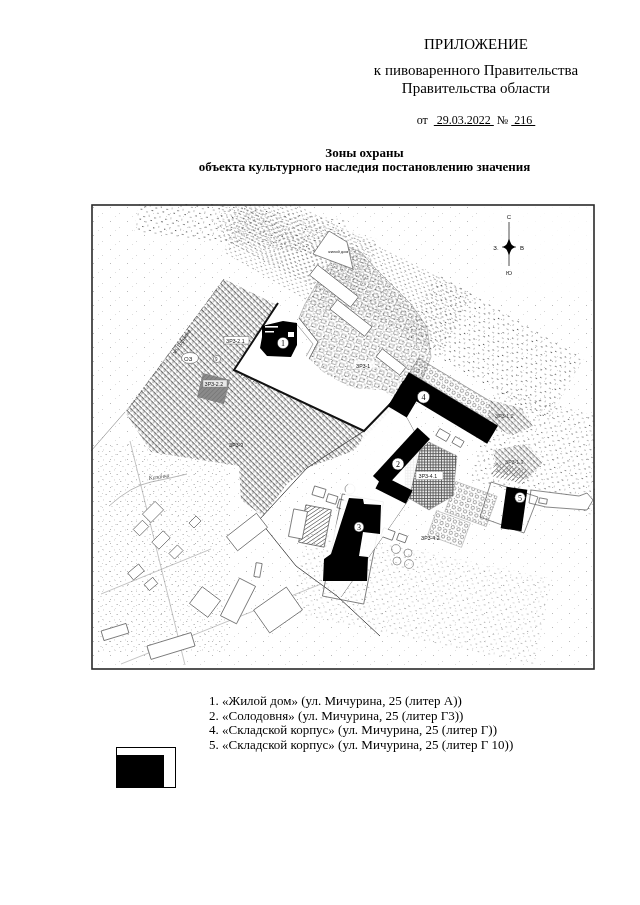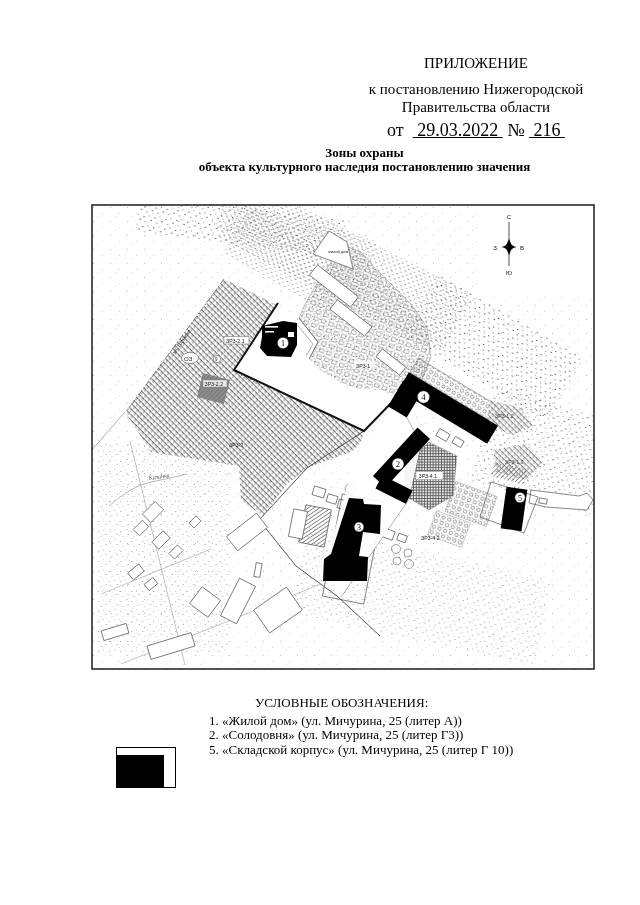--- a/index.html
+++ b/index.html
@@ -1,30 +1,30 @@
 <!DOCTYPE html>
 <html><head>
 <meta charset="utf-8">
 <style>
   html,body{margin:0;padding:0;background:#fff}
   body{width:640px;height:905px;position:relative;font-family:"Liberation Serif",serif;color:#000;overflow:hidden}
-  .hdr{position:absolute;left:312px;top:55px;width:328px;text-align:center;font-size:15px;line-height:17.6px}
+  .hdr{position:absolute;left:312px;top:36px;width:328px;text-align:center;font-size:15px;line-height:17.6px}
   .ttl{position:absolute;left:74px;top:145.8px;width:581px;text-align:center;font-weight:bold;font-size:13px;line-height:14px}
   .leg{position:absolute;left:209px;top:694px;width:391px;font-size:13px;line-height:14.5px}
   .leg .cen{padding-left:46px}
   u.sp{text-decoration:underline;white-space:pre}
 </style>
 </head>
 <body>
   <div class="hdr">
     <div>ПРИЛОЖЕНИЕ</div>
     <div style="height:8.5px"></div>
-    <div>к постановлению Нижегородской</div>
+    <div>к пивоваренного Правительства</div>
     <div>Правительства области</div>
-    <div style="font-size:18px;line-height:16.9px;margin-top:6px">от&nbsp;&nbsp;<u class="sp"> 29.03.2022 </u>&nbsp;№&nbsp;<u class="sp">&nbsp;216&nbsp;</u></div>
+    <div style="font-size:12px;line-height:16.9px;margin-top:15px">от&nbsp;&nbsp;<u class="sp"> 29.03.2022 </u>&nbsp;№&nbsp;<u class="sp">&nbsp;216&nbsp;</u></div>
   </div>
   <div class="ttl">
     <div>Зоны охраны</div>
     <div>объекта культурного наследия постановлению значения</div>
   </div>
 
   <svg id="map" width="504" height="466" viewBox="0 0 504 466" style="position:absolute;left:91px;top:204px">
     <defs>
       <pattern id="pdots" width="11" height="10" patternUnits="userSpaceOnUse">
         <rect x="1" y="2" width="1.3" height="1" fill="#555"></rect>
@@ -310,20 +310,20 @@
       <text x="327.5" y="274">ЗРЗ-4.1</text>
       <text x="330" y="336">ЗРЗ-4.2</text>
       <text transform="translate(84,150) rotate(-55)" font-size="5">ул. Горького</text>
       <text x="237" y="49" font-size="4">жилой дом</text>
     </g>
 
     <rect x="1" y="1" width="502" height="464" fill="none" stroke="#2a2a2a" stroke-width="1.6"></rect>
   </svg>
 
   <div class="leg">
-    <div class="cen" style="padding-top:2px;margin-bottom:3px">УСЛОВНЫЕ ОБОЗНАЧЕНИЯ:</div>
     <div>1. «Жилой дом» (ул. Мичурина, 25 (литер А))</div>
     <div>2. «Солодовня» (ул. Мичурина, 25 (литер Г3))</div>
+    <div>4. «Складской корпус» (ул. Мичурина, 25 (литер Г))</div>
     <div>5. «Складской корпус» (ул. Мичурина, 25 (литер Г 10))</div>
   </div>
   <div style="position:absolute;left:116px;top:747px;width:58px;height:39px;border:1px solid #000">
     <div style="position:absolute;left:-1px;top:7px;width:48px;height:32px;background:#000"></div>
   </div>
 
 </body></html>

